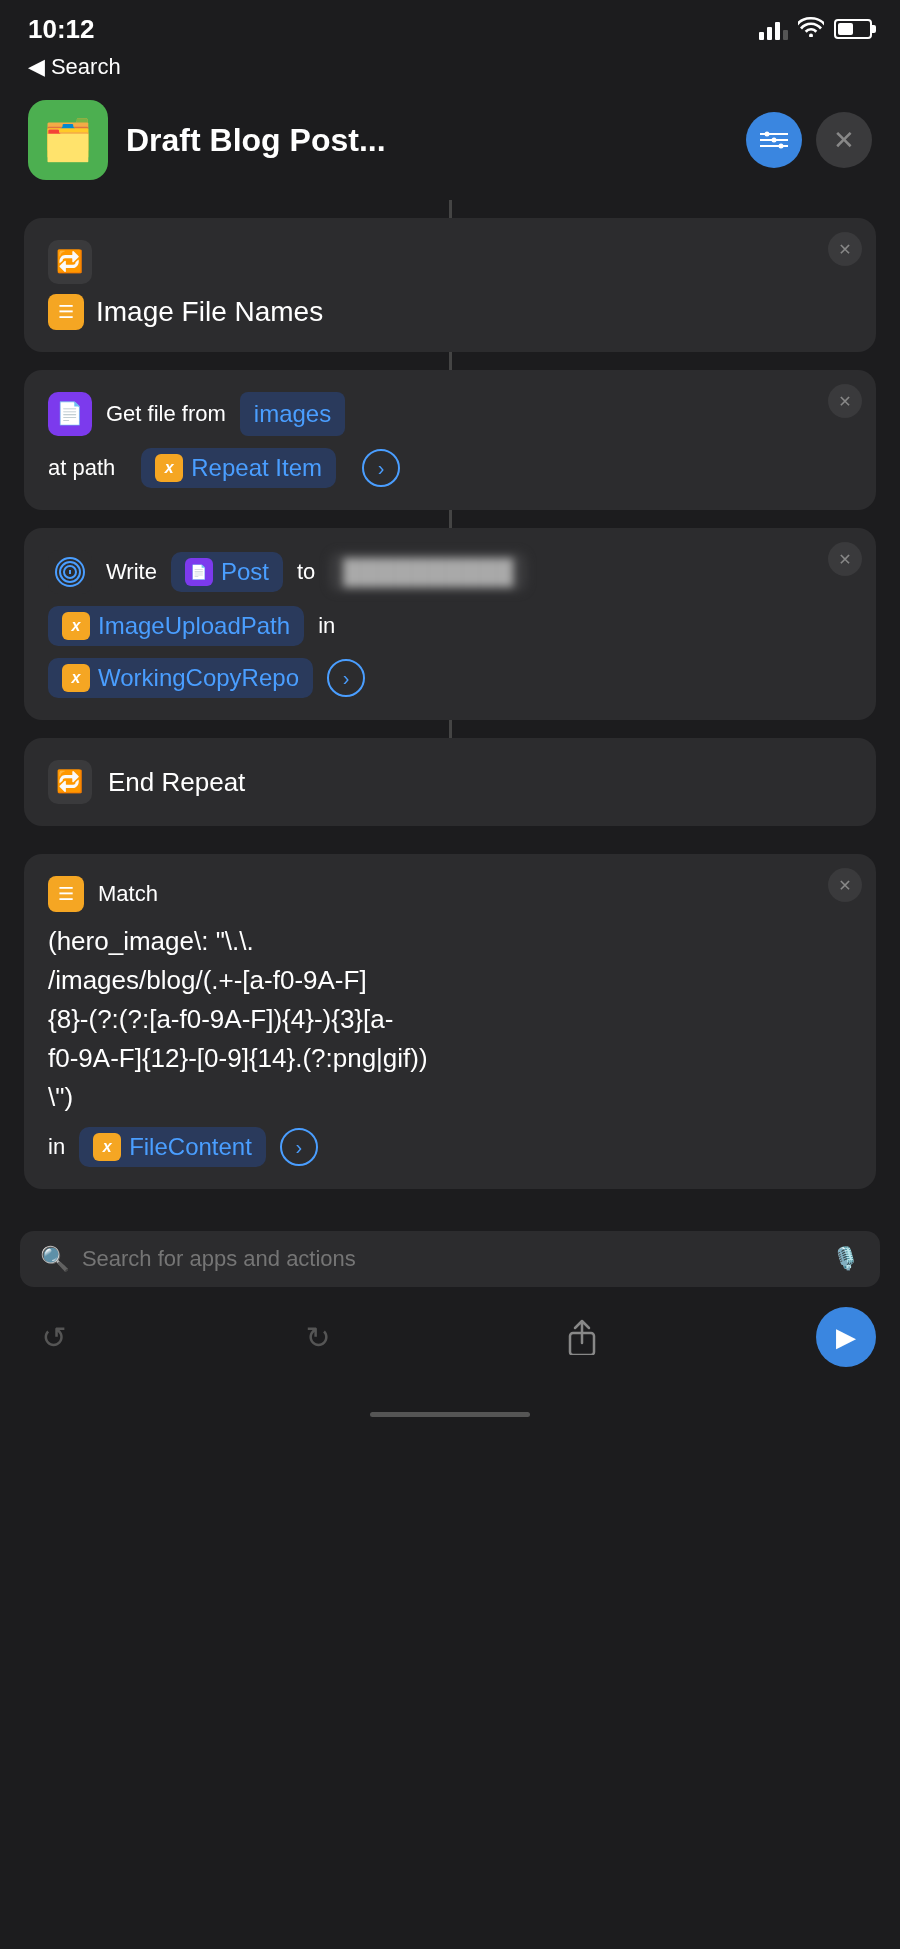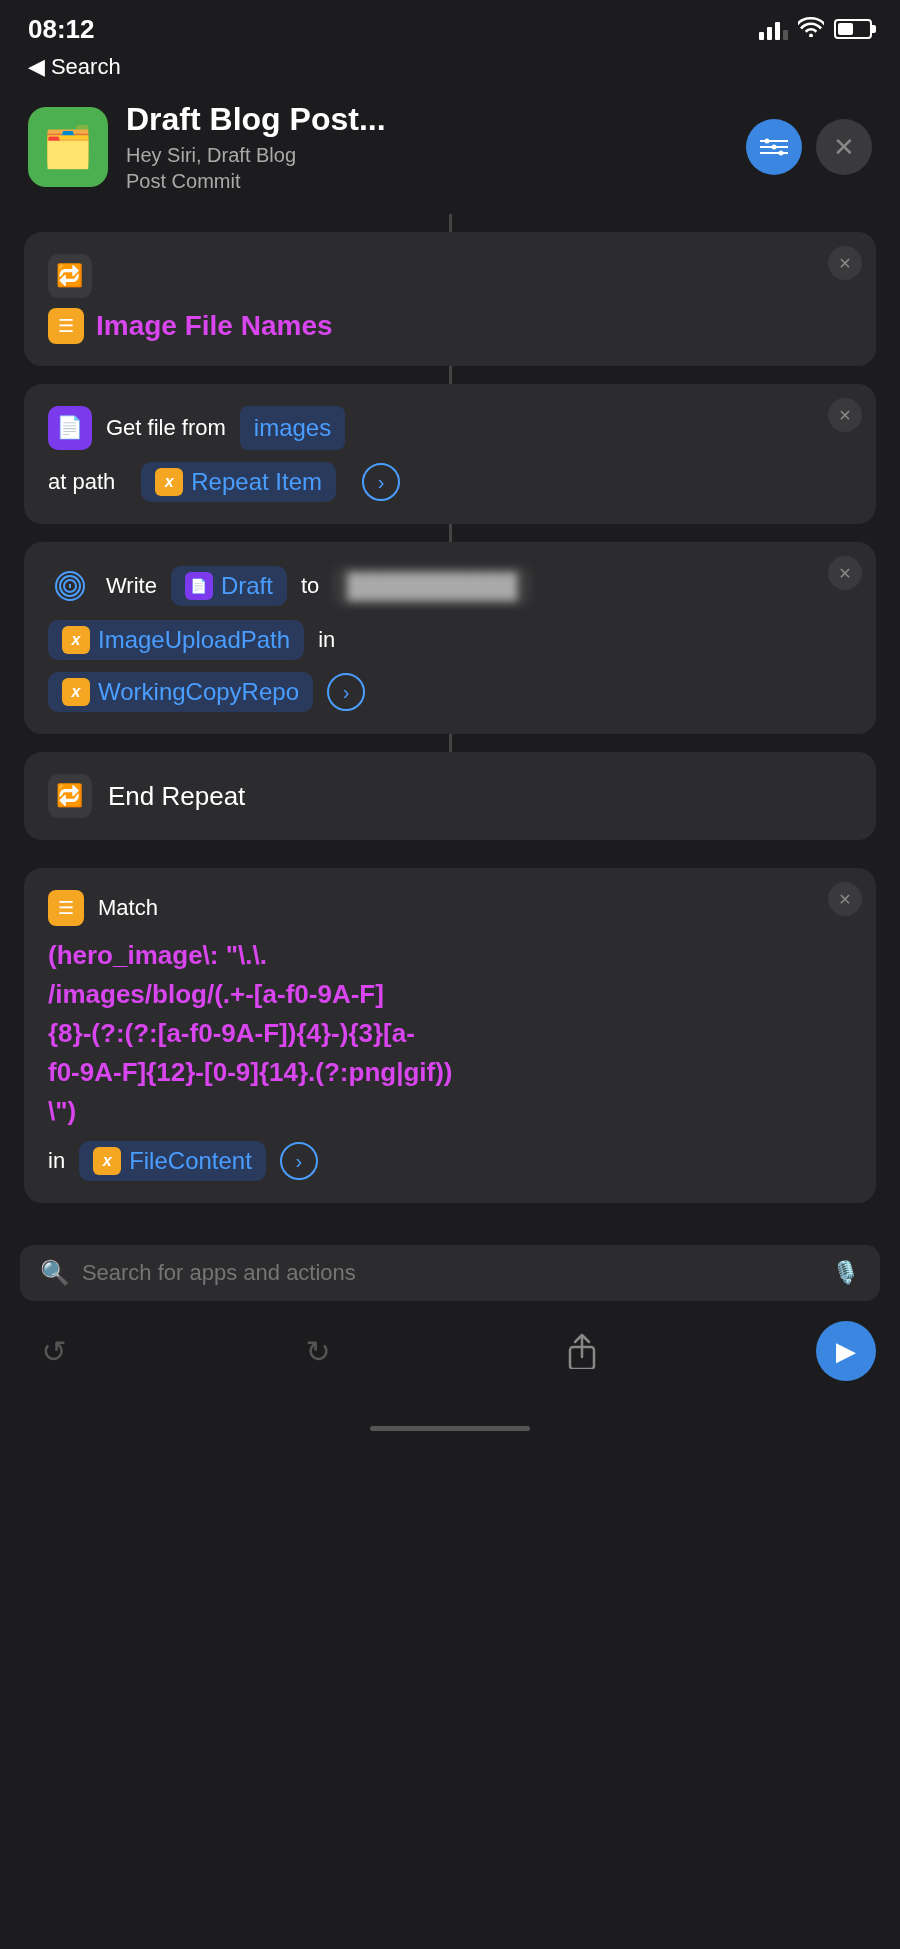--- a/index.html
+++ b/index.html
@@ -219,23 +219,23 @@
       height: 36px;
       background: #f5a623;
       border-radius: 8px;
       display: flex;
       align-items: center;
       justify-content: center;
       font-size: 18px;
       flex-shrink: 0;
     }
     .blue-text {
-      color: #d946ef;
+      color: #ffffff;
       font-size: 28px;
-      font-weight: 700;
+      font-weight: 400;
     }
 
     
     .card-getfile {
       margin-top: 0;
     }
     .card-getfile-row1 {
       display: flex;
       align-items: center;
       gap: 14px;
@@ -475,21 +475,21 @@
     
     .filter-svg {
       width: 28px;
       height: 28px;
     }
   </style>
 </head>
 <body>
 
 <div class="status-bar">
-  <span class="status-time">08:12</span>
+  <span class="status-time">10:12</span>
   <div class="status-icons">
     <div class="signal-bars">
       <div class="signal-bar" style="height:8px;"></div>
       <div class="signal-bar" style="height:13px;"></div>
       <div class="signal-bar" style="height:18px;"></div>
       <div class="signal-bar" style="height:10px; background:#555;"></div>
     </div>
     <span class="wifi-icon">
       <svg width="26" height="20" viewBox="0 0 26 20" fill="white">
         <path d="M13 16.5a2 2 0 1 1 0 4 2 2 0 0 1 0-4z"></path>
@@ -508,24 +508,20 @@
   <span class="back-arrow">◀</span>
   <span class="back-label">Search</span>
 </div>
 
 <div class="header">
   <div class="app-icon">
     <span class="app-icon-inner">🗂️</span>
   </div>
   <div class="header-text">
     <div class="header-title">Draft Blog Post...</div>
-    <div class="header-subtitle">
-      <span>Hey Siri, Draft Blog</span><br>
-      <span>Post Commit</span>
-    </div>
   </div>
   <div class="header-actions">
     <div class="btn-filter">
       <svg class="filter-svg" viewBox="0 0 28 28" fill="white">
         <circle cx="7" cy="8" r="2.5" fill="white"></circle>
         <circle cx="14" cy="14" r="2.5" fill="white"></circle>
         <circle cx="21" cy="20" r="2.5" fill="white"></circle>
         <line x1="0" y1="8" x2="28" y2="8" stroke="white" stroke-width="2"></line>
         <line x1="0" y1="14" x2="28" y2="14" stroke="white" stroke-width="2"></line>
         <line x1="0" y1="20" x2="28" y2="20" stroke="white" stroke-width="2"></line>
@@ -578,21 +574,21 @@
       <svg width="36" height="36" viewBox="0 0 36 36" fill="none" stroke="#4a9eff" stroke-width="2">
         <path d="M18 4C10.3 4 4 10.3 4 18s6.3 14 14 14 14-6.3 14-14S25.7 4 18 4z"></path>
         <path d="M18 8c-5.5 0-10 4.5-10 10s4.5 10 10 10 10-4.5 10-10S23.5 8 18 8z"></path>
         <path d="M18 12c-3.3 0-6 2.7-6 6s2.7 6 6 6 6-2.7 6-6-2.7-6-6-6z"></path>
         <path d="M18 16v4"></path>
       </svg>
     </div>
     <span class="text-normal">Write</span>
     <div class="pill-variable">
       <div class="icon-file-purple" style="width:28px;height:28px;border-radius:6px;font-size:14px;">📄</div>
-      <span class="pill-variable-text">Draft</span>
+      <span class="pill-variable-text">Post</span>
     </div>
     <span class="text-normal">to</span>
     <div class="blurred-pill">██████████</div>
   </div>
   <div class="card-write-row2">
     <div class="pill-variable">
       <div class="icon-x-orange">
           <i>x</i>
         </div>
       <span class="pill-variable-text">ImageUploadPath</span>

